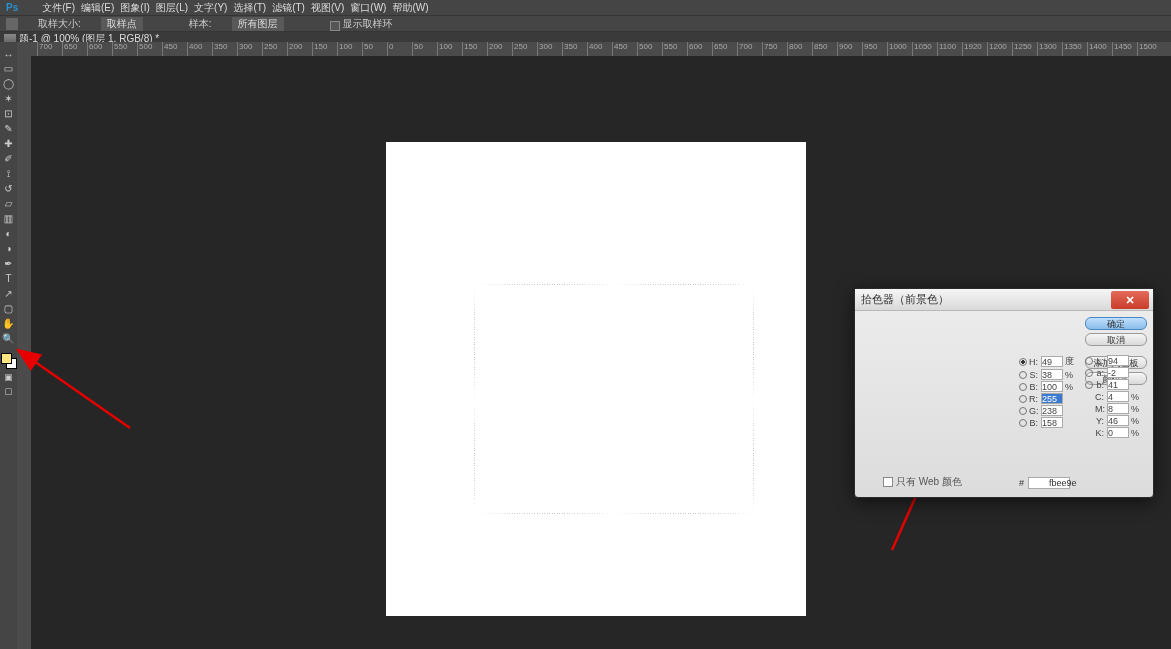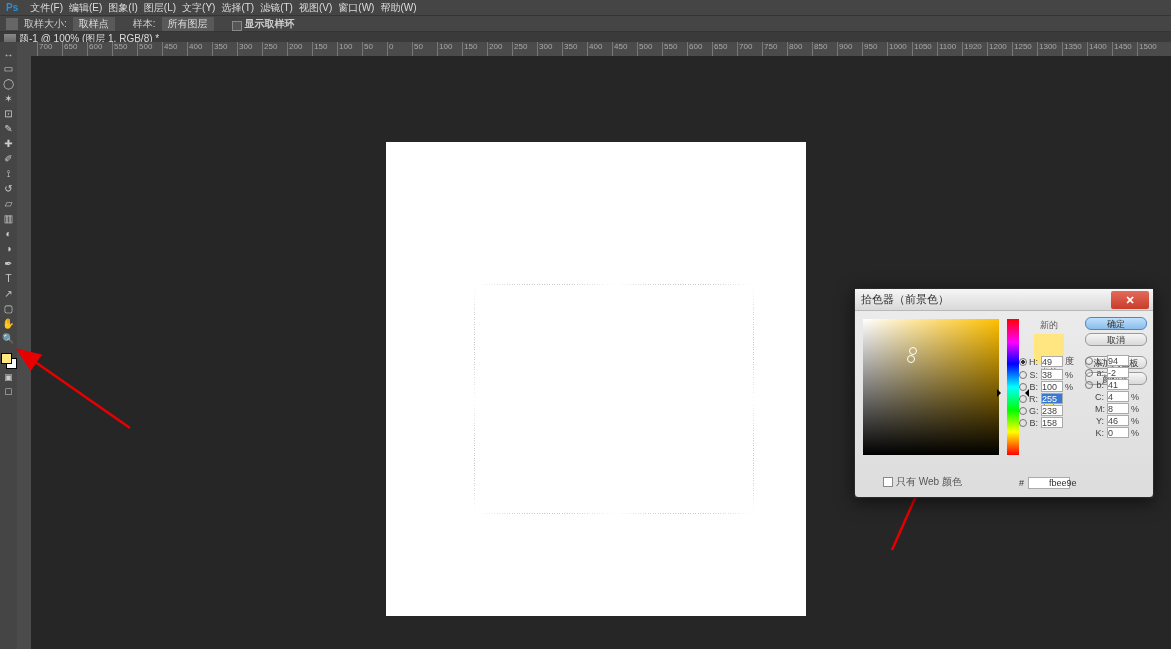--- a/index.html
+++ b/index.html
@@ -1,27 +1,27 @@
 <!DOCTYPE html>
 <html><head>
 <meta charset="utf-8">
 <style>
   * { margin: 0; padding: 0; box-sizing: border-box; font-family: "Microsoft YaHei", Arial, sans-serif; }
   body { background: #262626; color: #ccc; width: 1171px; height: 649px; overflow: hidden; position: relative; }
 
   
   .menubar { height: 15px; background: #454545; display: flex; align-items: center; font-size: 10px; gap: 6px; padding-left: 6px; }
-  .menubar .logo { color: #2b8fd4; font-weight: bold; margin-right: 6px; }
+  .menubar .logo { color: #2b8fd4; font-weight: bold; margin-right: 18px; }
   .menubar .item { color: #ddd; cursor: default; }
 
   
-  .optionsbar { height: 17px; background: #454545; border-top: 1px solid #353535; border-bottom: 1px solid #353535; display: flex; align-items: center; font-size: 10px; gap: 6px; padding-left: 6px; }
+  .optionsbar { height: 17px; background: #454545; border-top: 1px solid #353535; border-bottom: 1px solid #353535; display: flex; align-items: center; font-size: 10px; gap: 20px; padding-left: 6px; }
   .optionsbar .icon { width: 12px; height: 12px; background: #666; }
   .optionsbar .field { background: #595959; color: #ddd; padding: 0 6px; }
-  .optionsbar .check { display: flex; align-items: flex-end; gap: 3px; font-weight: bold; }
+  .optionsbar .check { display: flex; align-items: flex-end; gap: 3px; }
 
   
   .tabbar { height: 14px; background: #3a3a3a; border-bottom: 1px solid #252525; display: flex; align-items: center; font-size: 10px; padding-left: 4px; }
   .tabbar .docicon { width: 12px; height: 9px; background: linear-gradient(#888,#666); margin-right: 3px; }
   .tabbar .tab { color: #ddd; }
 
   
   .ruler-h { position: absolute; left: 17px; right: 0; top: 42px; height: 14px; background: #4b4b4b; color: #a8a8a8; font-size: 8px; overflow: hidden; white-space: nowrap; padding-left: 20px; }
   .ruler-h .ticks { display: flex; }
   .ruler-h .tick { width: 25px; border-left: 1px solid #777; height: 14px; padding-left: 1px; }
@@ -238,39 +238,20 @@
   <line x1="892" y1="550" x2="932" y2="460" stroke="#e60000" stroke-width="2.5" marker-end="url(#ah)"></line>
   <line x1="1140" y1="360" x2="1126" y2="324" stroke="#e60000" stroke-width="2.5" marker-end="url(#ah)"></line>
 </svg>
 
 <div class="dialog">
   <div class="titlebar">
     <span>拾色器（前景色）</span>
   </div>
   <div class="closebtn"></div>
 
-  <div class="body">
-    <div class="svfield">
-      <span class="ring r1"></span>
-      <span class="ring r2"></span>
-    </div>
-    <div class="huebar">
-      <span class="ptr"></span>
-    </div>
-    <div class="rightcol">
-      <div class="lbl">新的</div>
-      <div class="swatchpair">
-        <div class="half"></div>
-        <div class="half bottom"></div>
-      </div>
-      <div class="lbl">当前</div>
-      <span style="font-size:9px;color:#555;margin-top:3px">⚠</span>
-      <div class="smallbox"></div>
-    </div>
-  </div>
 
   <div class="dlgbuttons">
     <button class="primary">确定</button>
     <button>取消</button>
     <div style="height:4px"></div>
     <button>添加到色板</button>
     <button>颜色库</button>
   </div>
 
   <div class="values-left">

